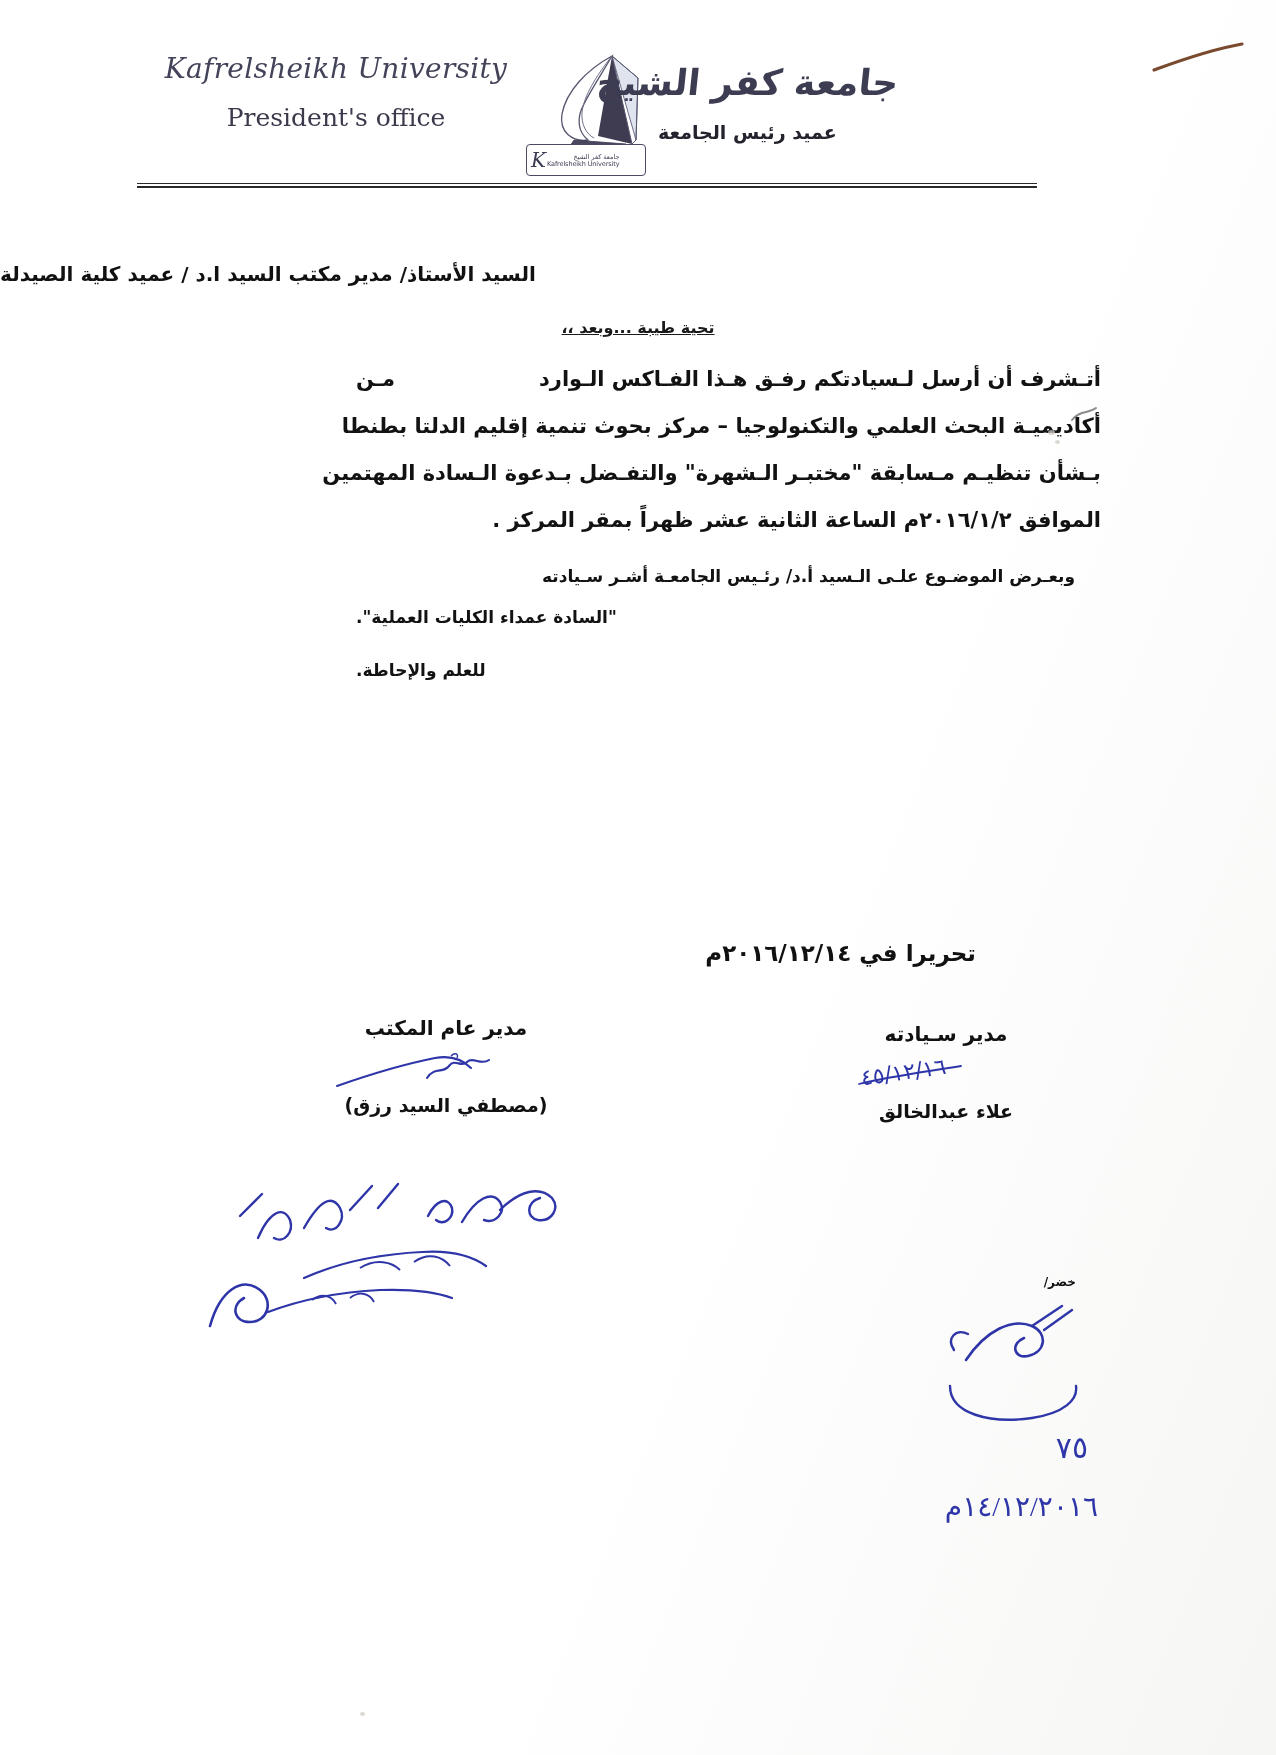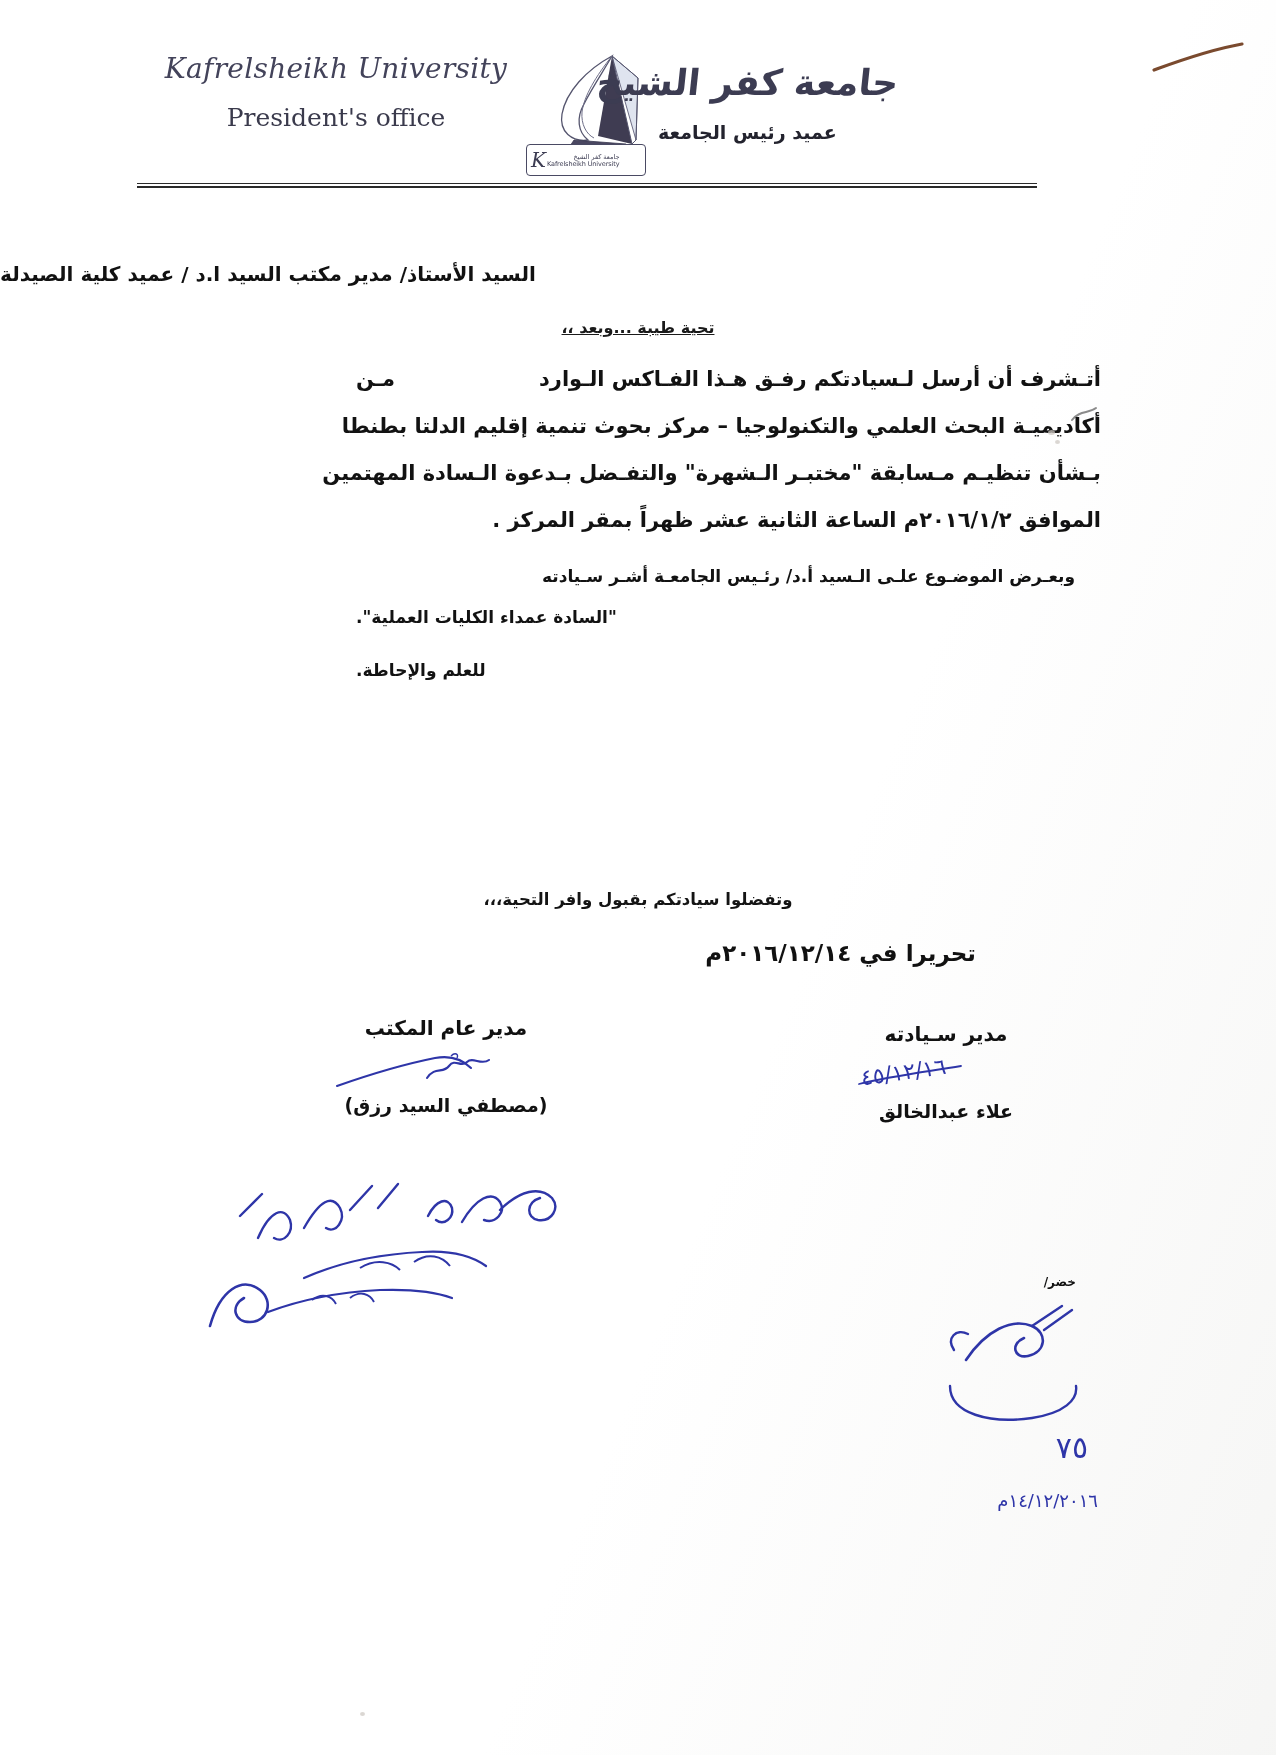--- a/index.html
+++ b/index.html
@@ -97,21 +97,21 @@
   }
   
   .ink{position:absolute;pointer-events:none;}
   .ink svg{display:block;overflow:visible;}
   .stamp-num{
     position:absolute;right:188px;top:1430px;direction:rtl;
     color:#2e35a8;font-size:30px;font-family:"DejaVu Sans","Liberation Sans",sans-serif;
   }
   .stamp-date{
     position:absolute;right:178px;top:1490px;direction:rtl;
-    color:#2e35a8;font-size:18px;letter-spacing:1px;
+    color:#2e35a8;font-size:28px;letter-spacing:1px;font-family:Liberation Serif, serif;
   }
   .speck{position:absolute;background:#cfc9c4;border-radius:50%;opacity:.75;}
 </style>
 </head>
 <body>
 
 <div class="page">
 
   <div class="letterhead">
 
@@ -181,21 +181,20 @@
     <div class="p-block">
       <span class="ln p-ind">وبعـرض الموضـوع علـى الـسيد أ.د/ رئـيس الجامعـة أشـر سـيادته</span>
       <span class="ln p-end">"السادة عمداء الكليات العملية".</span>
     </div>
 
     <div class="p-block">
       <span class="ln p-end">للعلم والإحاطة.</span>
     </div>
   </div>
 
-  <div class="closing">وتفضلوا سيادتكم بقبول وافر التحية،،،</div>
 
   <div class="date-line">
     <span>تحريرا في</span>
     <span>٢٠١٦/١٢/١٤م</span>
   </div>
 
   <div class="sig sig-left">
     <div class="role">مدير عام المكتب</div>
     <div class="name">(مصطفي السيد رزق)</div>
   </div>

